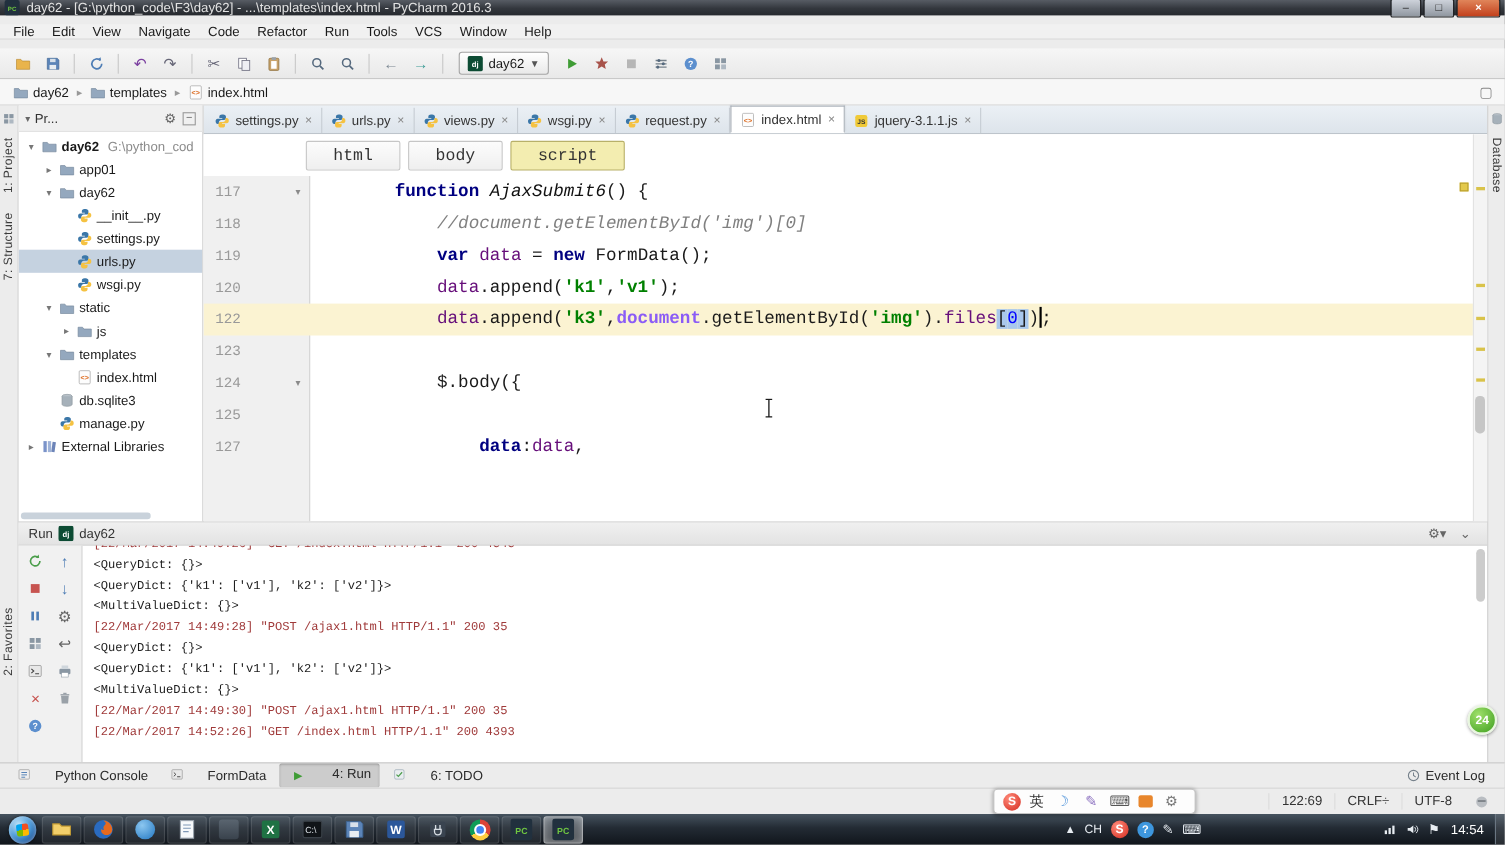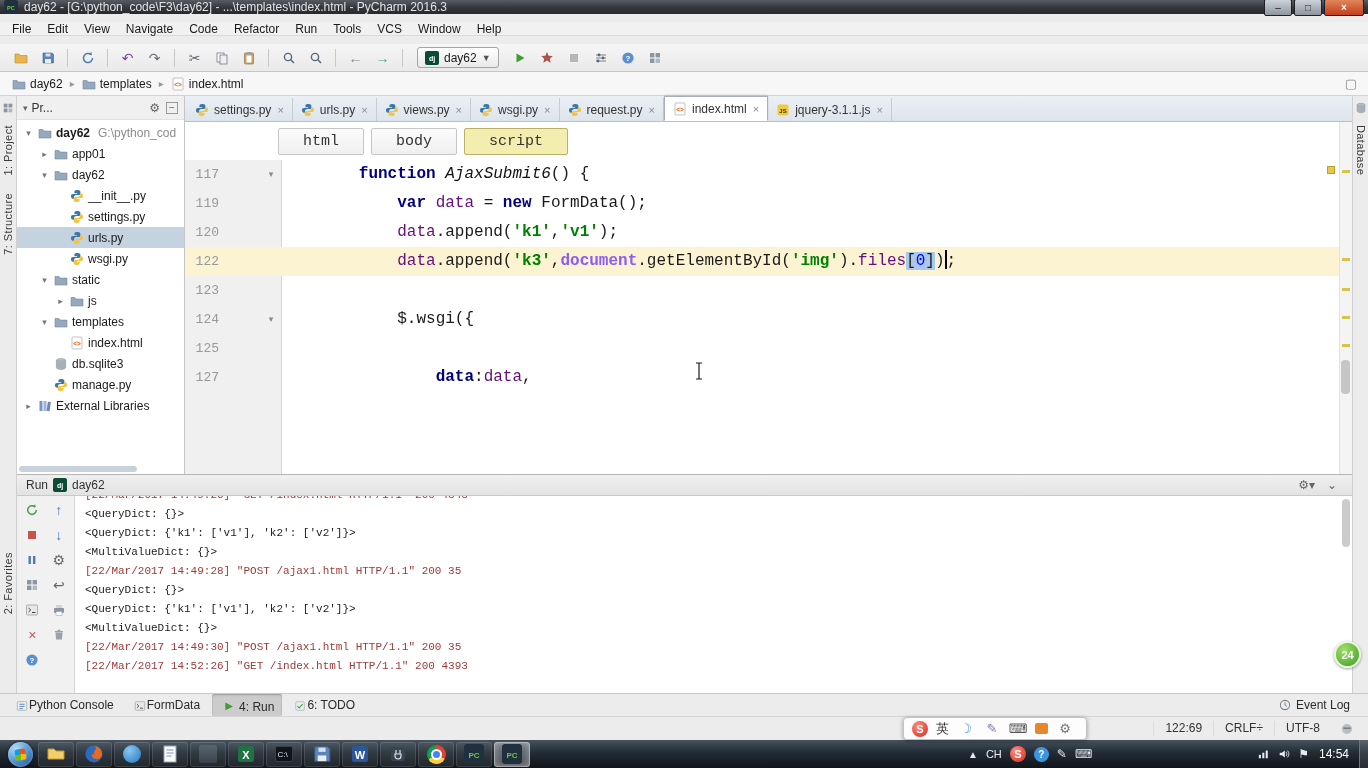--- a/index.html
+++ b/index.html
@@ -92,21 +92,21 @@
   .run-body{flex:1;display:flex;min-height:0}
   .run-toolbar{width:58px;background:#F1F1F1;border-right:1px solid #D5D5D5;display:grid;grid-template-columns:1fr 1fr;align-content:start;padding:5px 2px;row-gap:8px;justify-items:center}
   .rt-icon{width:17px;height:17px;display:flex;align-items:center;justify-content:center;font-size:13px;color:#666}
   .console{flex:1;position:relative;padding:2px 0 0 10px;overflow:hidden}
   .console-line{font-family:"Liberation Mono",monospace;font-size:11px;line-height:19px;white-space:pre;color:#1B1B1B}
   .console-line.red{color:#A03A3A}
   .console-line.clipped{margin-top:-12px}
   .console-scroll{position:absolute;right:2px;top:3px;width:8px;height:48px;background:#CCCCCC;border-radius:4px}
   
   .tw-bar{position:absolute;top:693px;left:0;right:0;height:23px;background:#ECECEC;border-top:1px solid #C9C9C9;display:flex;align-items:center;padding:0 8px;gap:4px;color:#2A2A2A}
-  .tw-btn{display:flex;align-items:flex-end;gap:1px;padding:2px 8px;border-radius:2px}
+  .tw-btn{display:flex;align-items:flex-start;gap:22px;padding:2px 8px;border-radius:2px}
   .tw-btn.active{background:#CCCCCC;box-shadow:inset 0 1px 2px rgba(0,0,0,.25)}
   .tw-right{margin-left:auto;display:flex;align-items:center;gap:5px;padding-right:10px}
   .statusbar{position:absolute;top:716px;left:0;right:0;height:24px;background:#ECECEC;border-top:1px solid #D6D6D6;display:flex;align-items:center;justify-content:flex-end;color:#333;padding-right:14px}
   .sb-item{padding:0 11px;border-left:1px solid #DCDCDC;height:15px;line-height:15px}
   .sb-icon{margin-left:9px}
   
   .ime-bar{position:absolute;left:903px;top:717px;width:184px;height:23px;background:#FDFDFD;border:1px solid #C3C3C3;border-radius:4px;box-shadow:0 1px 4px rgba(0,0,0,.35);display:flex;align-items:center;gap:8px;padding:0 8px;z-index:60}
   .sogou{width:16px;height:16px;border-radius:50%;background:radial-gradient(circle at 35% 30%,#FF8A7A,#D42B1E);color:#fff;font-weight:bold;font-size:11px;display:flex;align-items:center;justify-content:center;flex:none}
   .ime-mode{font-size:13px;color:#333}
   .obox{width:13px;height:11px;background:#E8862C;border-radius:2px;flex:none}
@@ -594,20 +594,26 @@
               </div>
             <div class="gutter-bg"></div>
             <div class="code-lines" id="code-lines">
                 <div class="code-line">
                   <span class="gutter-num">117</span>
                   <span class="gutter-spacer"></span>
                   <span class="fold">▾</span>
                   <span class="code-text"><span class="tok-pl">        </span><span class="tok-kw">function</span><span class="tok-pl"> </span><span class="tok-fn">AjaxSubmit6</span><span class="tok-pl">() {</span></span>
                 </div>
                 <div class="code-line">
+                  <span class="gutter-num">118</span>
+                  <span class="gutter-spacer"></span>
+                  <span class="fold"></span>
+                  <span class="code-text"><span class="tok-pl">            </span><span class="tok-cm">//document.getElementById('img')[0]</span></span>
+                </div>
+                <div class="code-line">
                   <span class="gutter-num">119</span>
                   <span class="gutter-spacer"></span>
                   <span class="fold"></span>
                   <span class="code-text"><span class="tok-pl">            </span><span class="tok-kw">var</span><span class="tok-pl"> </span><span class="tok-id">data</span><span class="tok-pl"> = </span><span class="tok-kw">new</span><span class="tok-pl"> </span><span class="tok-pl">FormData</span><span class="tok-pl">();</span></span>
                 </div>
                 <div class="code-line">
                   <span class="gutter-num">120</span>
                   <span class="gutter-spacer"></span>
                   <span class="fold"></span>
                   <span class="code-text"><span class="tok-pl">            </span><span class="tok-id">data</span><span class="tok-pl">.append(</span><span class="tok-st">'k1'</span><span class="tok-pl">,</span><span class="tok-st">'v1'</span><span class="tok-pl">);</span></span>
@@ -621,21 +627,21 @@
                 <div class="code-line">
                   <span class="gutter-num">123</span>
                   <span class="gutter-spacer"></span>
                   <span class="fold"></span>
                   <span class="code-text"></span>
                 </div>
                 <div class="code-line">
                   <span class="gutter-num">124</span>
                   <span class="gutter-spacer"></span>
                   <span class="fold">▾</span>
-                  <span class="code-text"><span class="tok-pl">            </span><span class="tok-pl">$.wsgi({</span></span>
+                  <span class="code-text"><span class="tok-pl">            </span><span class="tok-pl">$.body({</span></span>
                 </div>
                 <div class="code-line">
                   <span class="gutter-num">125</span>
                   <span class="gutter-spacer"></span>
                   <span class="fold"></span>
                 </div>
                 <div class="code-line">
                   <span class="gutter-num">127</span>
                   <span class="gutter-spacer"></span>
                   <span class="fold"></span>

